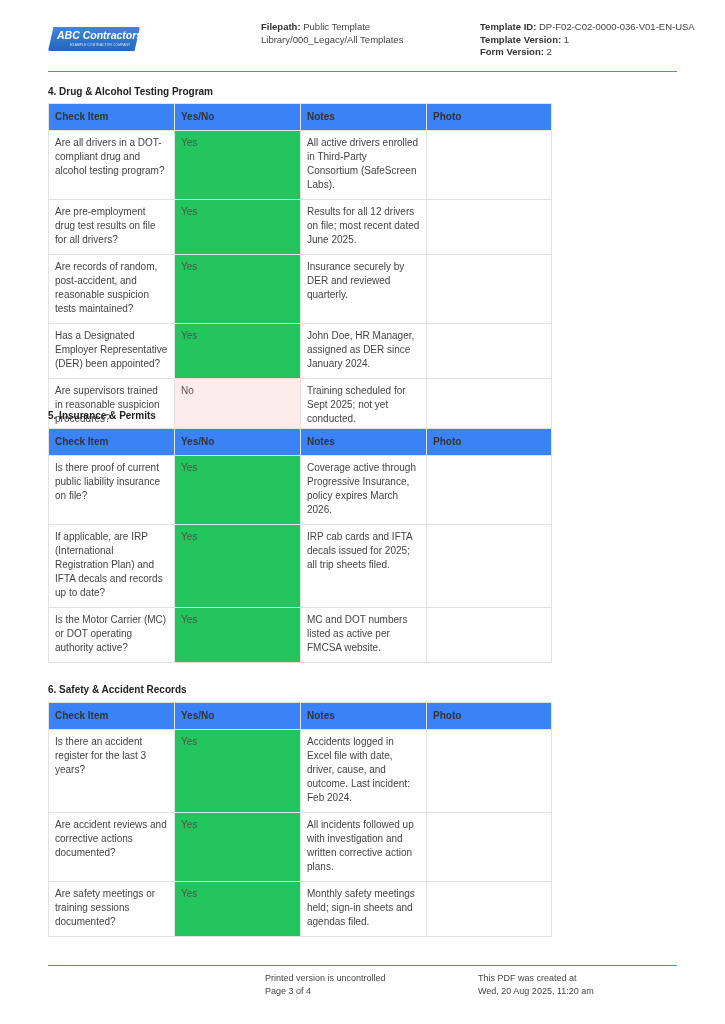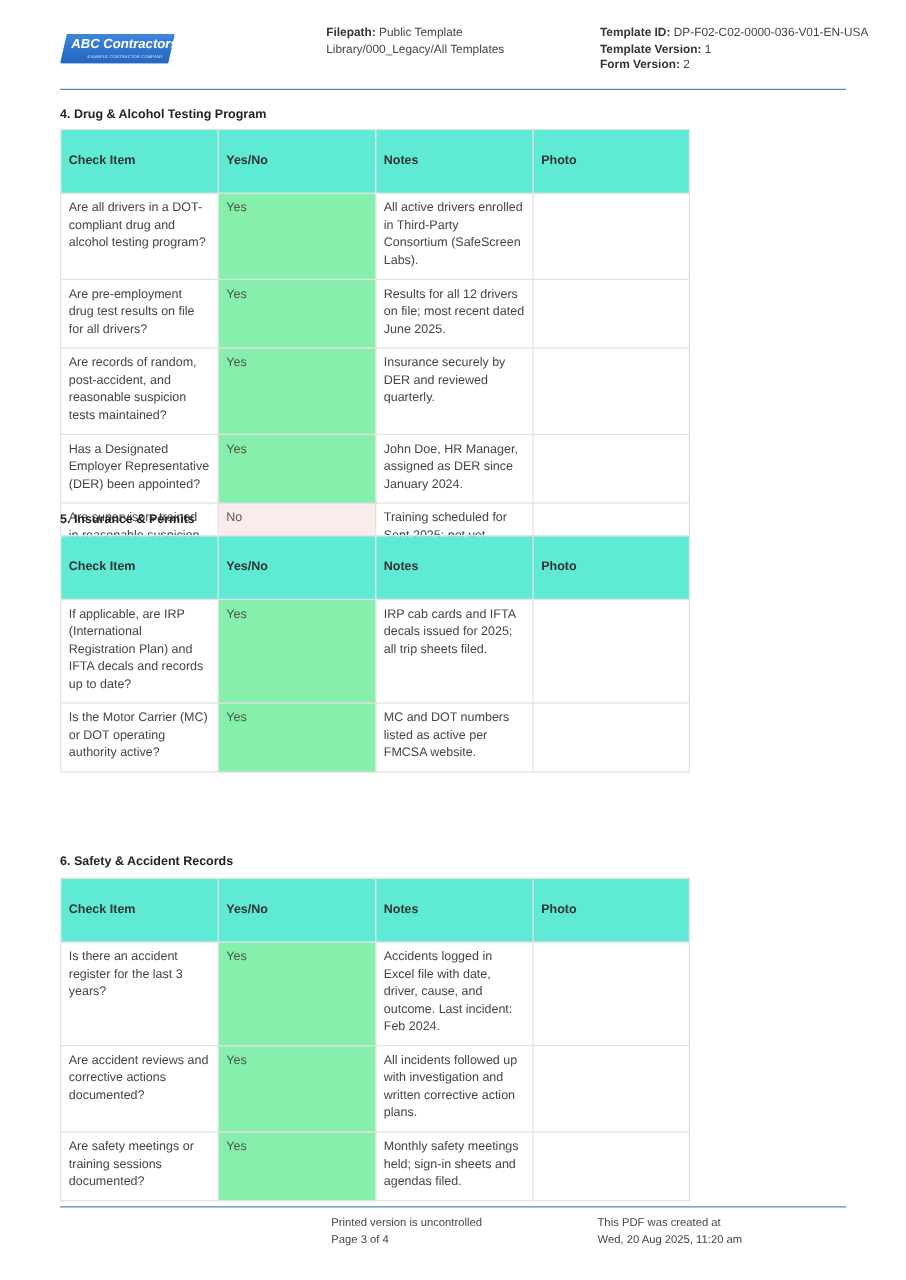--- a/index.html
+++ b/index.html
@@ -42,27 +42,27 @@
     }
 
     .section-title {
       position: absolute; left: 48px; font-size: 10px; font-weight: bold; color: #222;
     }
     table.check {
       position: absolute; left: 48px; width: 503px; border-collapse: collapse;
       font-size: 10px; line-height: 14px; table-layout: fixed;
     }
     table.check th {
-      background: #5eead4; text-align: left; font-weight: bold; color: #333;
-      padding: 18px 6px; height: 25px; border: 1px solid #e4e4e4;
+      background: #3b82f6; text-align: left; font-weight: bold; color: #333;
+      padding: 6px 6px; height: 25px; border: 1px solid #e4e4e4;
     }
     table.check td {
       vertical-align: top; padding: 5px 6px 7px 6px; border: 1px solid #e2e2e2; color: #444;
     }
-    table.check td.yes { background: #86efac; color: #4a5a4a; }
+    table.check td.yes { background: #22c55e; color: #4a5a4a; }
     table.check td.no { background: #fbeceb; color: #555; }
     col.c1 { width: 126px; } col.c2 { width: 126px; } col.c3 { width: 126px; } col.c4 { width: 125px; }
 
     .ftr-rule {
       position: absolute; left: 48px; top: 965px; width: 629px; height: 1px; background: #4a90c8;
     }
     .ftr-col { position: absolute; top: 972px; font-size: 9px; line-height: 13px; color: #444; }
     .ftr-left { left: 265px; }
     .ftr-right { left: 478px; }
   </style>
@@ -156,20 +156,26 @@
     </colgroup>
   <thead>
     <tr>
       <th>Check Item</th>
       <th>Yes/No</th>
       <th>Notes</th>
       <th>Photo</th>
     </tr>
   </thead>
   <tbody>
+    <tr style="height:52px;">
+      <td>Is there proof of current public liability insurance on file?</td>
+      <td class="yes">Yes</td>
+      <td>Coverage active through Progressive Insurance, policy expires March 2026.</td>
+      <td></td>
+    </tr>
     <tr style="height:65px;">
       <td>If applicable, are IRP (International Registration Plan) and IFTA decals and records up to date?</td>
       <td class="yes">Yes</td>
       <td>IRP cab cards and IFTA decals issued for 2025; all trip sheets filed.</td>
       <td></td>
     </tr>
     <tr style="height:52px;">
       <td>Is the Motor Carrier (MC) or DOT operating authority active?</td>
       <td class="yes">Yes</td>
       <td>MC and DOT numbers listed as active per FMCSA website.</td>

